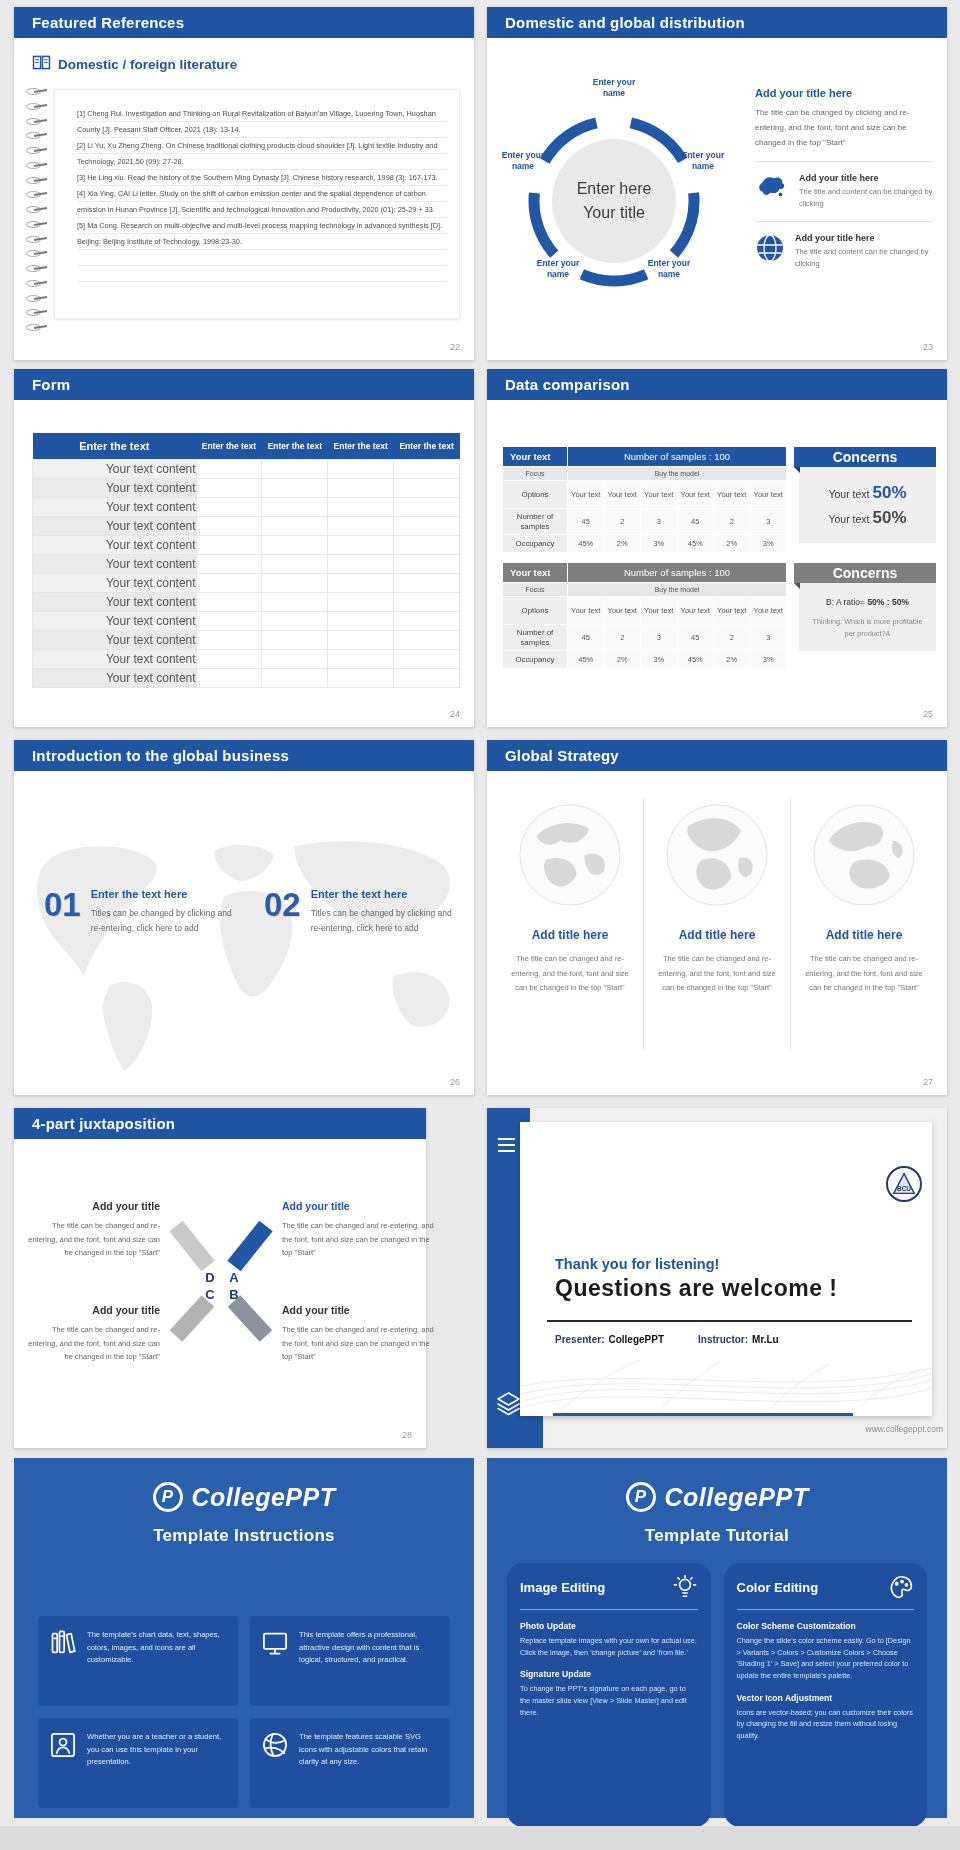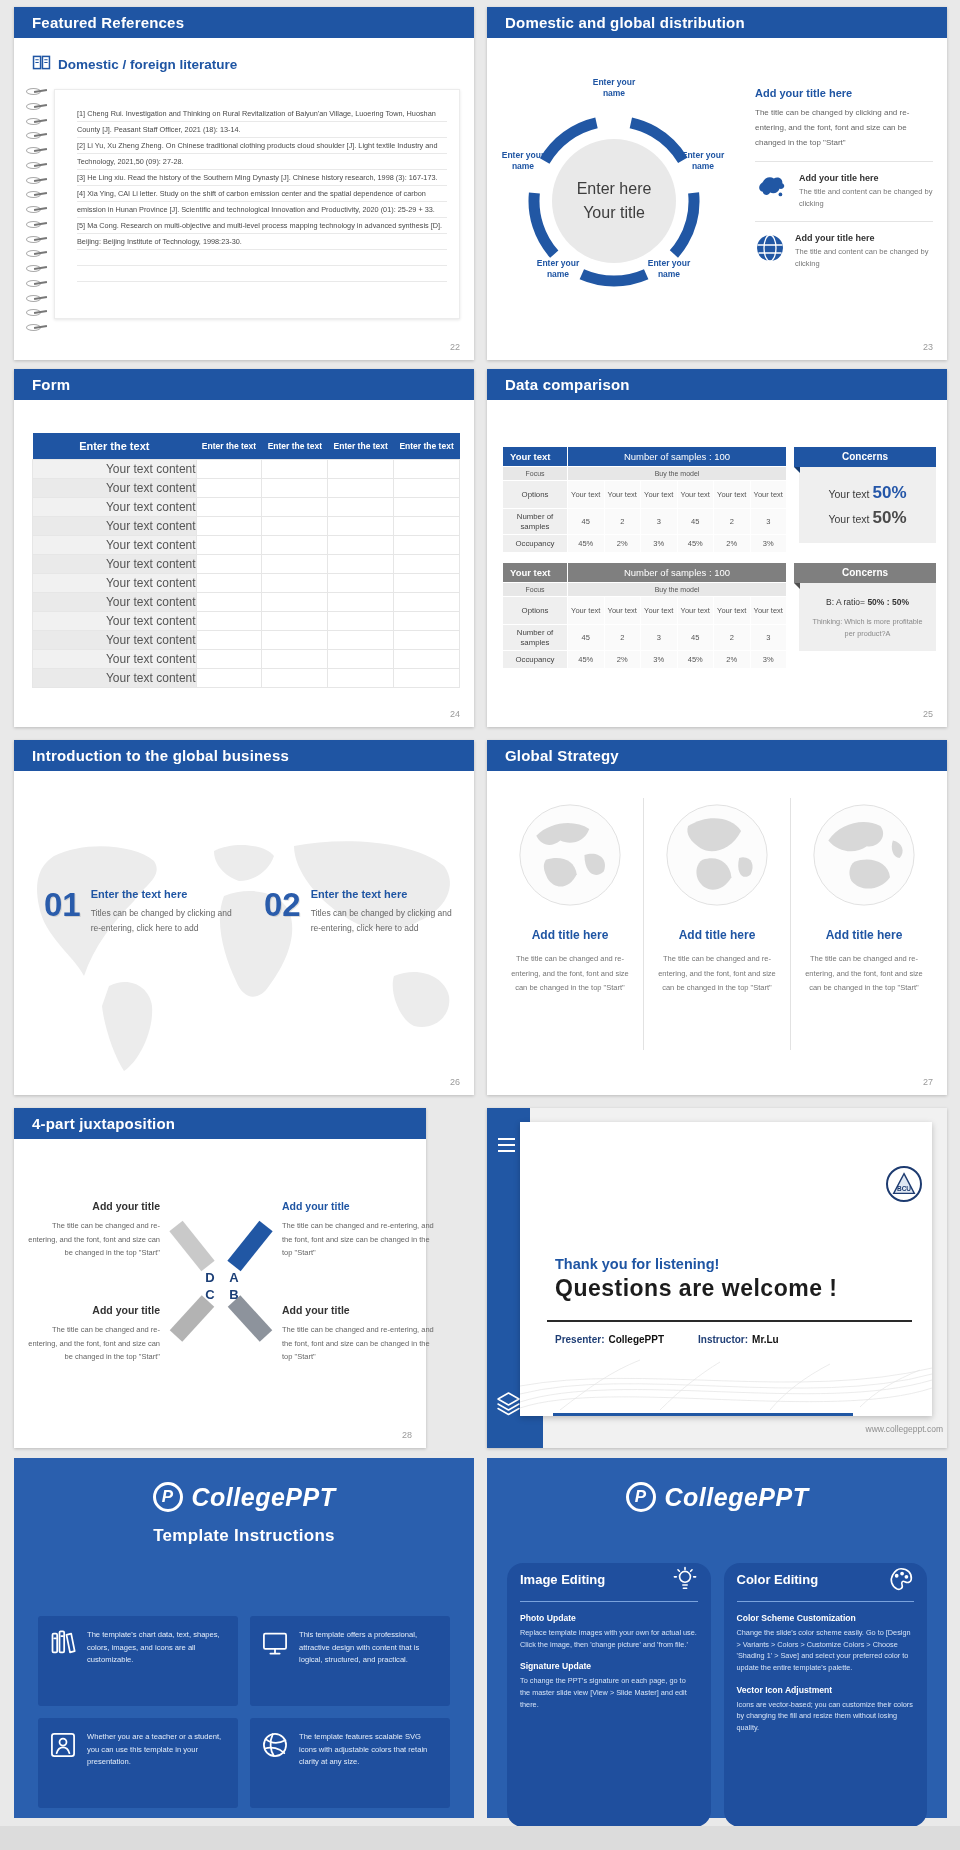--- a/index.html
+++ b/index.html
@@ -45,21 +45,21 @@
   .ctab{position:absolute;display:grid;grid-template-columns:64px repeat(6,1fr);grid-template-rows:19px 13px 27px 25px 17px;gap:1px;background:#fff;width:283px;}
   .ctab div{display:flex;align-items:center;justify-content:center;text-align:center;}
   .c-lab{background:var(--blue);color:#fff;font-weight:700;font-size:9.5px;justify-content:flex-start !important;padding-left:7px;}
   .c-hed{grid-column:2/8;background:var(--blue);color:#fff;font-size:9.5px;}
   .gray .c-lab,.gray .c-hed{background:var(--grayhead);}
   .c-foc{background:#e7e7e7;font-size:7px;color:#555;}
   .c-buy{grid-column:2/8;background:#e7e7e7;font-size:7px;color:#555;}
   .c-rl{background:#efefef;font-size:7.8px;color:#444;line-height:1.2;padding:0 2px;}
   .c-d{background:#fafafa;font-size:7.5px;color:#555;line-height:1.2;padding:0 3px;}
   .concern{position:absolute;width:137px;}
-  .concern .chead{position:relative;height:20px;background:var(--blue);color:#fff;font-weight:700;font-size:10px;text-align:center;line-height:20px;margin-left:-5px;}
+  .concern .chead{position:relative;height:20px;background:var(--blue);color:#fff;font-weight:700;font-size:14px;text-align:center;line-height:20px;margin-left:-5px;}
   .concern .chead::after{content:"";position:absolute;left:0;top:100%;border:3px solid transparent;border-top-color:#143a6f;border-right-color:#143a6f;}
   .concern.graybox .chead{background:var(--grayhead);}
   .concern.graybox .chead::after{border-top-color:#4f4f4f;border-right-color:#4f4f4f;}
   .concern .cbody{background:#efefef;padding:14px 8px 12px;min-height:68px;text-align:center;}
   .cn-row{font-size:10.5px;color:#3c3c3c;line-height:24px;}
   .cn-row .val{font-size:17px;font-weight:600;margin-left:3px;}
   .cn-row .v1{color:#2456a8;}
   .cn-row .v2{color:#4a4a4a;}
   .cn-ratio{font-size:8.5px;color:#333;}
   .cn-ratio b{font-weight:700;}
@@ -109,21 +109,21 @@
   .panel{position:absolute;width:460px;height:360px;background:var(--panel);color:#fff;}
   .p-logo{display:flex;justify-content:center;align-items:center;gap:9px;margin-top:24px;}
   .p-mark{width:30px;height:30px;border:3px solid #fff;border-radius:50%;display:flex;align-items:center;justify-content:center;font-weight:800;font-style:italic;font-size:17px;}
   .p-brand{font-size:25px;font-weight:800;font-style:italic;letter-spacing:.5px;}
   .p-head{text-align:center;font-size:17px;font-weight:700;margin-top:14px;letter-spacing:.3px;}
   .tiles{position:absolute;left:24px;top:158px;width:412px;display:grid;grid-template-columns:1fr 1fr;gap:12px;}
   .tile{background:var(--card);border-radius:3px;padding:13px 11px;display:flex;gap:10px;align-items:flex-start;min-height:90px;}
   .tile p{font-size:7.6px;line-height:1.65;color:#e3edfa;}
   .tile svg{flex:none;}
   .tcards{position:absolute;left:20px;top:105px;width:420px;display:grid;grid-template-columns:1fr 1fr;gap:13px;}
-  .tcard{background:var(--card);border-radius:16px;padding:3px 13px;height:264px;}
+  .tcard{background:var(--card);border-radius:16px;padding:11px 13px;height:264px;}
   .tc-top{display:flex;justify-content:space-between;align-items:center;}
   .tc-title{font-size:13px;font-weight:700;}
   .tc-line{border-bottom:1px solid #7aa3dd;margin:9px 0 11px;}
   .tc-h{font-size:8.6px;font-weight:700;margin-bottom:4px;color:#fff;}
   .tc-p{font-size:7.3px;line-height:1.6;color:#d5e3f7;margin-bottom:11px;}
   .footer-strip{position:absolute;left:0;top:1826px;width:960px;height:24px;background:#dcdcdc;}
   .icon-stroke{stroke:#fff;fill:none;stroke-width:1.5;stroke-linecap:round;stroke-linejoin:round;}
 </style>
 </head>
 <body>
@@ -593,20 +593,21 @@
         <p>The template features scalable SVG icons with adjustable colors that retain clarity at any size.</p>
       </div>
     </div>
   </div>
 
   <div class="panel" style="left:487px;top:1458px;">
     <div class="p-logo">
       <span class="p-mark">P</span>
       <span class="p-brand">CollegePPT</span>
     </div>
+    <div class="p-head">Template Tutorial</div>
     <div class="tcards">
       <div class="tcard">
         <div class="tc-top">
           <span class="tc-title">Image Editing</span>
           <svg width="26" height="26" viewBox="0 0 24 24" class="icon-stroke">
               <circle cx="12" cy="10" r="5"></circle>
               <path d="M10,17.5 h4 M10.5,20.5 h3 M12,1.5 v1.8 M4,10 h-1.8 M21.8,10 h-1.8 M5.5,3.5 l1.3,1.3 M18.5,3.5 l-1.3,1.3"></path>
             </svg>
         </div>
         <div class="tc-line"></div>

